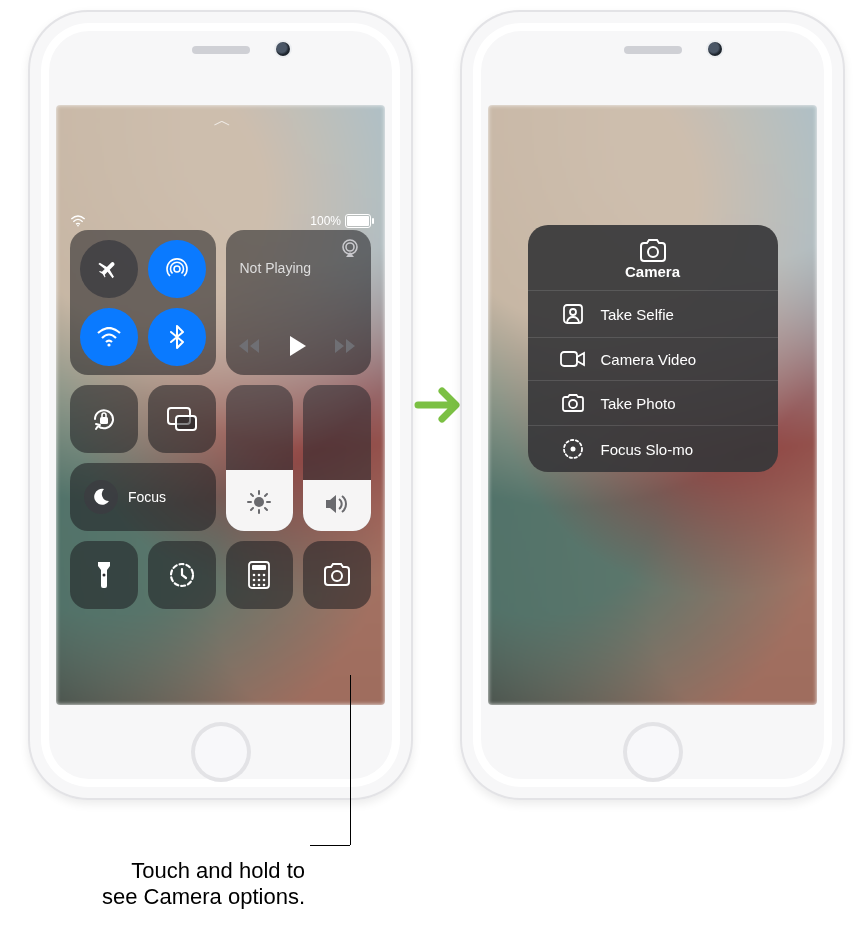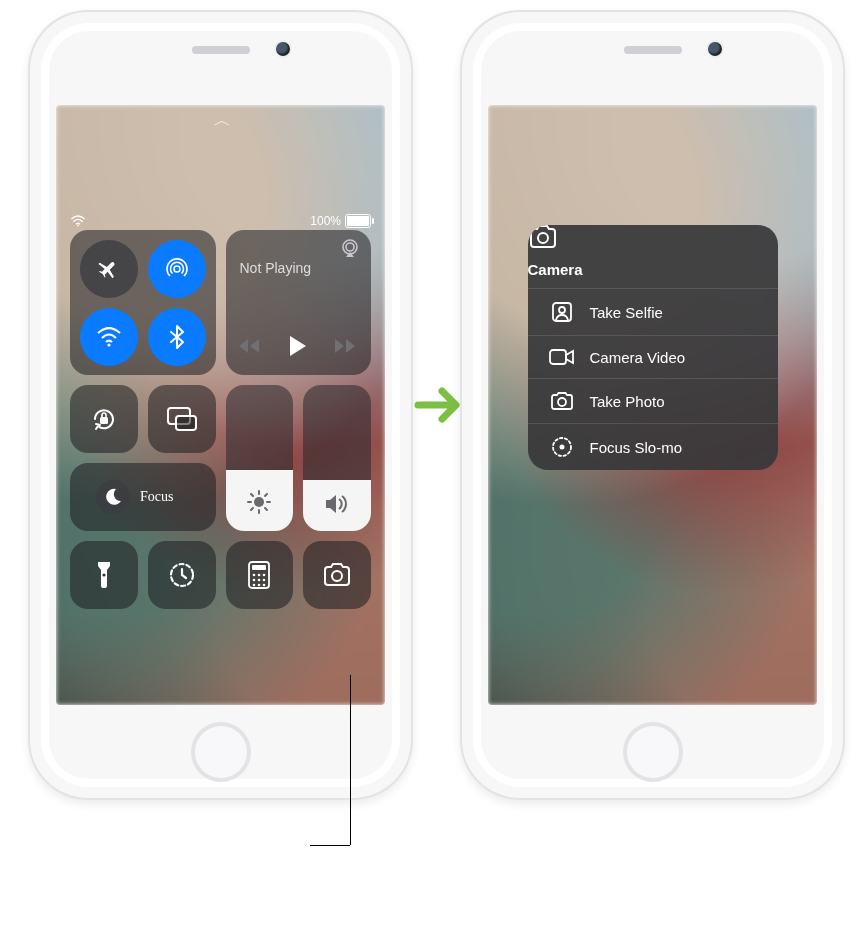--- a/index.html
+++ b/index.html
@@ -146,21 +146,21 @@
   .slider .knob-icon {
     position:absolute; left:50%; bottom:16px; transform:translateX(-50%);
     color:#6a6a6e;
   }
   .bright { grid-column:3; }
   .vol    { grid-column:4; }
   .bright .fill { height:42%; }
   .vol    .fill { height:35%; }
 
   
-  .focus { grid-column:1 / span 2; grid-row:3; display:flex; align-items:center; padding:0 26px; gap:10px;font-family:Liberation Serif, serif; }
+  .focus { grid-column:1 / span 2; grid-row:3; display:flex; align-items:center; padding:0 14px; gap:10px; }
   .focus .moon {
     width:34px; height:34px; border-radius:50%; background:rgba(60,60,65,.8);
     display:flex; align-items:center; justify-content:center;
   }
   .focus .lbl { font-size:14px; }
 
   
   .r4 { grid-row:4; }
   .flash { grid-column:1; }
   .timer { grid-column:2; }
@@ -172,27 +172,27 @@
   
   .popup {
     position:absolute; left:50%; top:120px; transform:translateX(-50%);
     width:250px;
     background: rgba(55,55,58,.92);
     border-radius:20px;
     color:#fff;
     overflow:hidden;
   }
   .popup .hdr {
-    padding:0 0 10px;
-    display:flex; flex-direction:column; align-items:flex-start; gap:12px;
+    padding:14px 0 10px;
+    display:flex; flex-direction:column; align-items:center; gap:0;
     font-weight:600; font-size:15px;
   }
   .popup .row {
     display:flex; align-items:center; gap:14px;
-    padding:12px 20px;
+    padding:12px 31px;
     border-top:1px solid rgba(255,255,255,.12);
     font-size:15px;
   }
   .popup .row .ric { width:28px; display:flex; justify-content:center; }
 
   
   .arrow {
     position:absolute; left:414px; top:380px;
     color:#7bc043;
   }
@@ -462,14 +462,18 @@
             </svg>
           </span>
           <span>Focus Slo-mo</span>
         </div>
       </div>
     </div>
   </div>
 
   <div class="callout-line callout-v" style="left:350px; top:675px; height:170px;"></div>
   <div class="callout-line callout-h" style="left:310px; top:845px; width:40px;"></div>
+  <div class="callout-text" style="left:55px; top:858px; width:250px;">
+    <span>Touch and hold to</span><br>
+    <span>see Camera options.</span>
+  </div>
 
 </div>
 
 </body></html>

